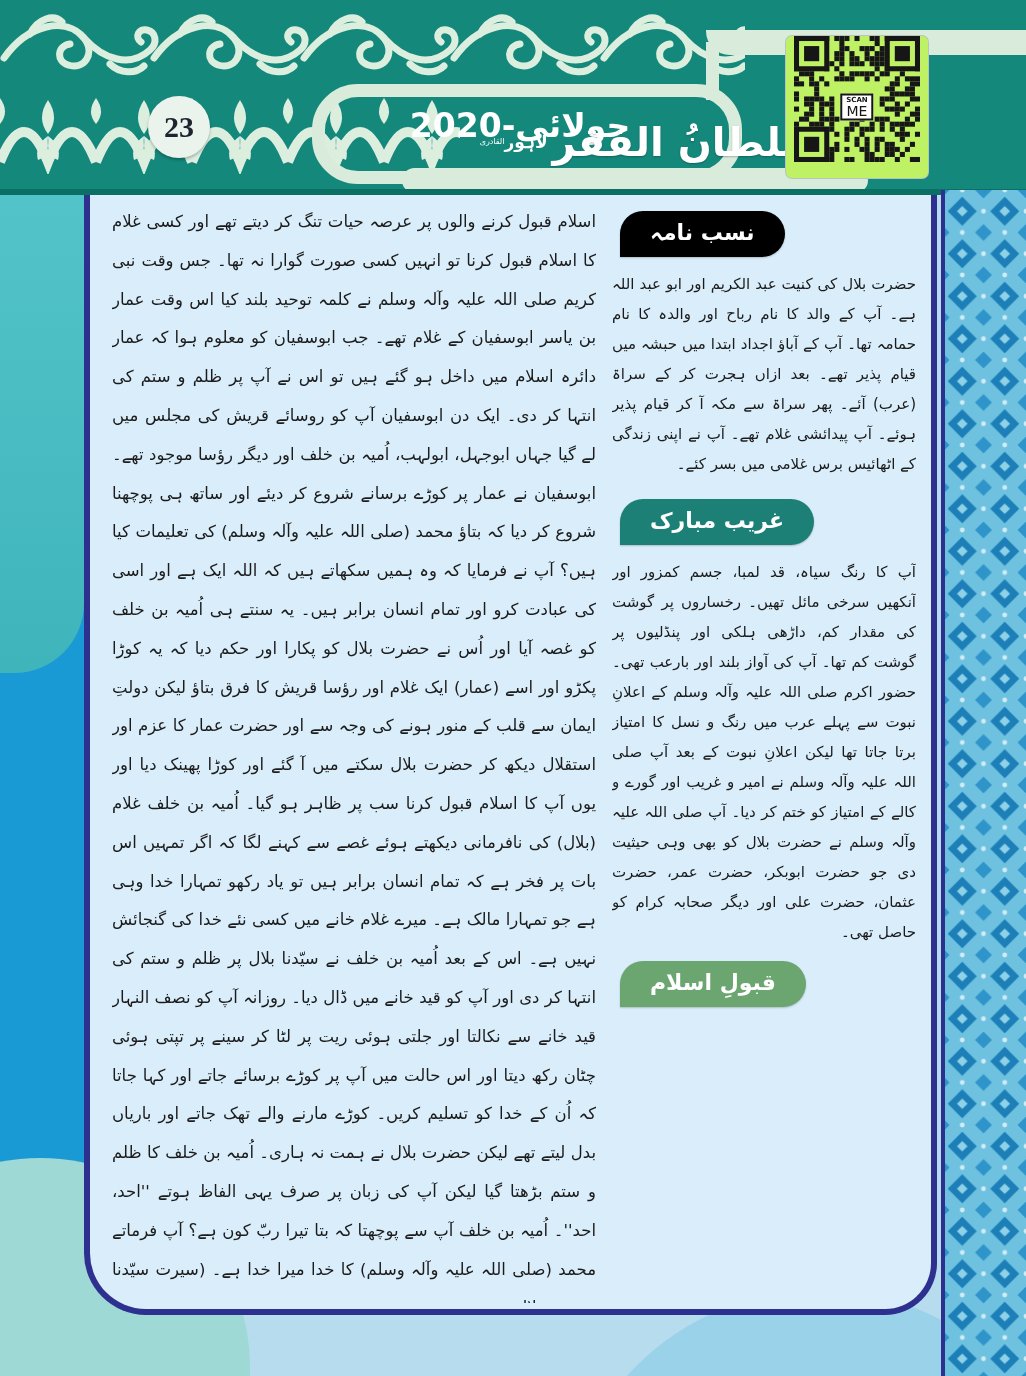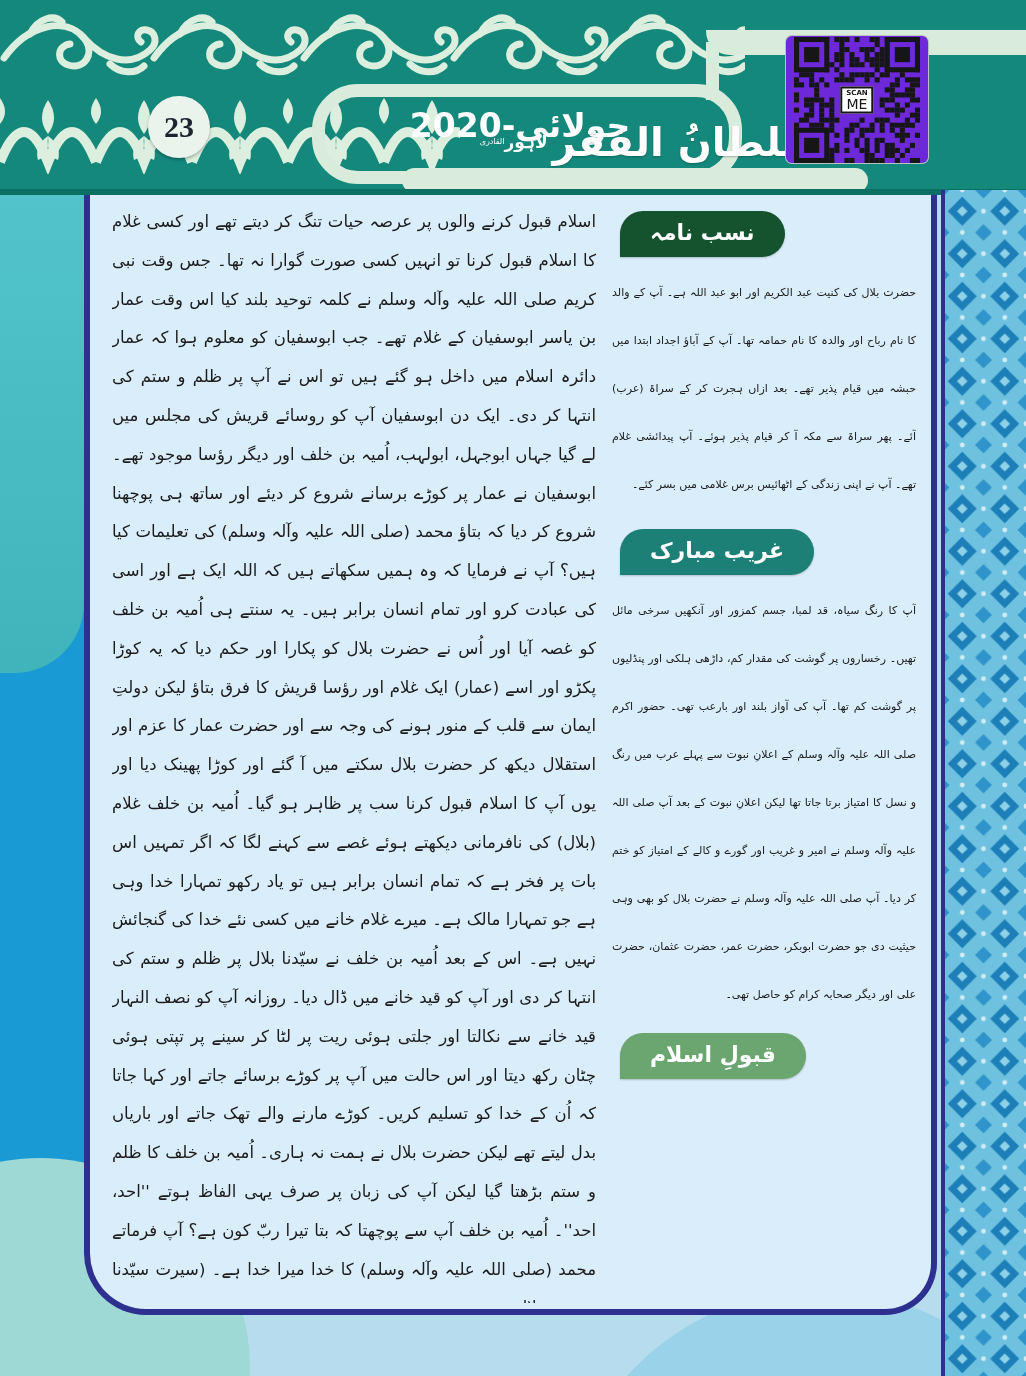--- a/index.html
+++ b/index.html
@@ -27,44 +27,44 @@
   .issue-date{left:330px;top:106px;width:380px;text-align:center;color:#ffffff;
     font-size:33px;font-weight:bold;direction:rtl;letter-spacing:.5px;}
   .logo{left:552px;top:92px;width:240px;height:100px;display:flex;flex-direction:row;
     align-items:center;justify-content:center;direction:rtl;color:#fff;gap:5px;}
   .logo-prefix{font-size:12px;transform:rotate(-8deg);opacity:.95;}
   .logo-title{font-size:40px;font-weight:bold;white-space:nowrap;text-shadow:0 1px 2px rgba(0,0,0,.25);}
   .logo-side{display:flex;flex-direction:row;align-items:center;line-height:1.1;}
   .logo-city{font-size:17px;font-weight:bold;}
   .logo-country{font-size:8px;}
   
-  .qr-box{left:786px;top:36px;width:142px;height:127px;background:#6d28d9;border-radius:6px;
-    box-shadow:0 0 0 1px #b9c4c1;display:flex;align-items:flex-end;justify-content:center;}
+  .qr-box{left:786px;top:36px;width:142px;height:142px;background:#bef264;border-radius:6px;
+    box-shadow:0 0 0 1px #b9c4c1;display:flex;align-items:flex-start;justify-content:center;}
   .qr-label{position:absolute;left:50%;top:50%;transform:translate(-50%,-50%);
     background:#fff;border:2px solid #161616;padding:1px 4px;text-align:center;line-height:1;}
   .qr-label .s1{display:block;font-size:7px;font-weight:bold;color:#161616;}
   .qr-label .s2{display:block;font-size:14px;font-weight:normal;color:#161616;}
   
   .right-strip{left:941px;top:190px;width:85px;height:1186px;}
   
   .content-box{left:84px;top:195px;width:853px;height:1120px;box-sizing:border-box;
     background:#d9edfa;border:6px solid #2e3090;border-top:none;
     border-radius:0 0 52px 62px;}
   .col{direction:rtl;color:#1b1b1b;}
   .col-left{left:112px;top:203px;width:484px;height:1100px;font-size:16.5px;line-height:38.8px;
     text-align:justify;overflow:hidden;}
   .col-right{left:612px;top:203px;width:304px;height:1100px;overflow:hidden;}
   .h-wrap{text-align:left;padding-left:8px;margin:8px 0 12px;}
   .h-box{display:inline-block;color:#fff;font-size:22px;font-weight:bold;
     padding:9px 30px 12px;border-radius:26px 26px 26px 0;min-width:95px;text-align:center;
     box-shadow:0 1px 2px rgba(0,0,0,.2);}
-  .h-indigo{background:#14532d;text-align:right;}
+  .h-indigo{background:#000000;text-align:right;}
   .h-teal{background:#1d8076;}
   .h-green{background:#6ba56f;}
-  .sec-body{font-size:11px;line-height:48px;text-align:justify;}
+  .sec-body{font-size:15px;line-height:30px;text-align:justify;}
   .sec-cite{font-size:15px;line-height:34px;text-align:left;padding-left:4px;margin-bottom:4px;}
 </style>
 </head>
 <body>
 
 <div class="abs left-blue"></div>
 <div class="abs left-turq"></div>
 <div class="abs bottom-band"></div>
 <div class="abs bottom-circle-mid"></div>
 <div class="abs bottom-circle-teal"></div>

